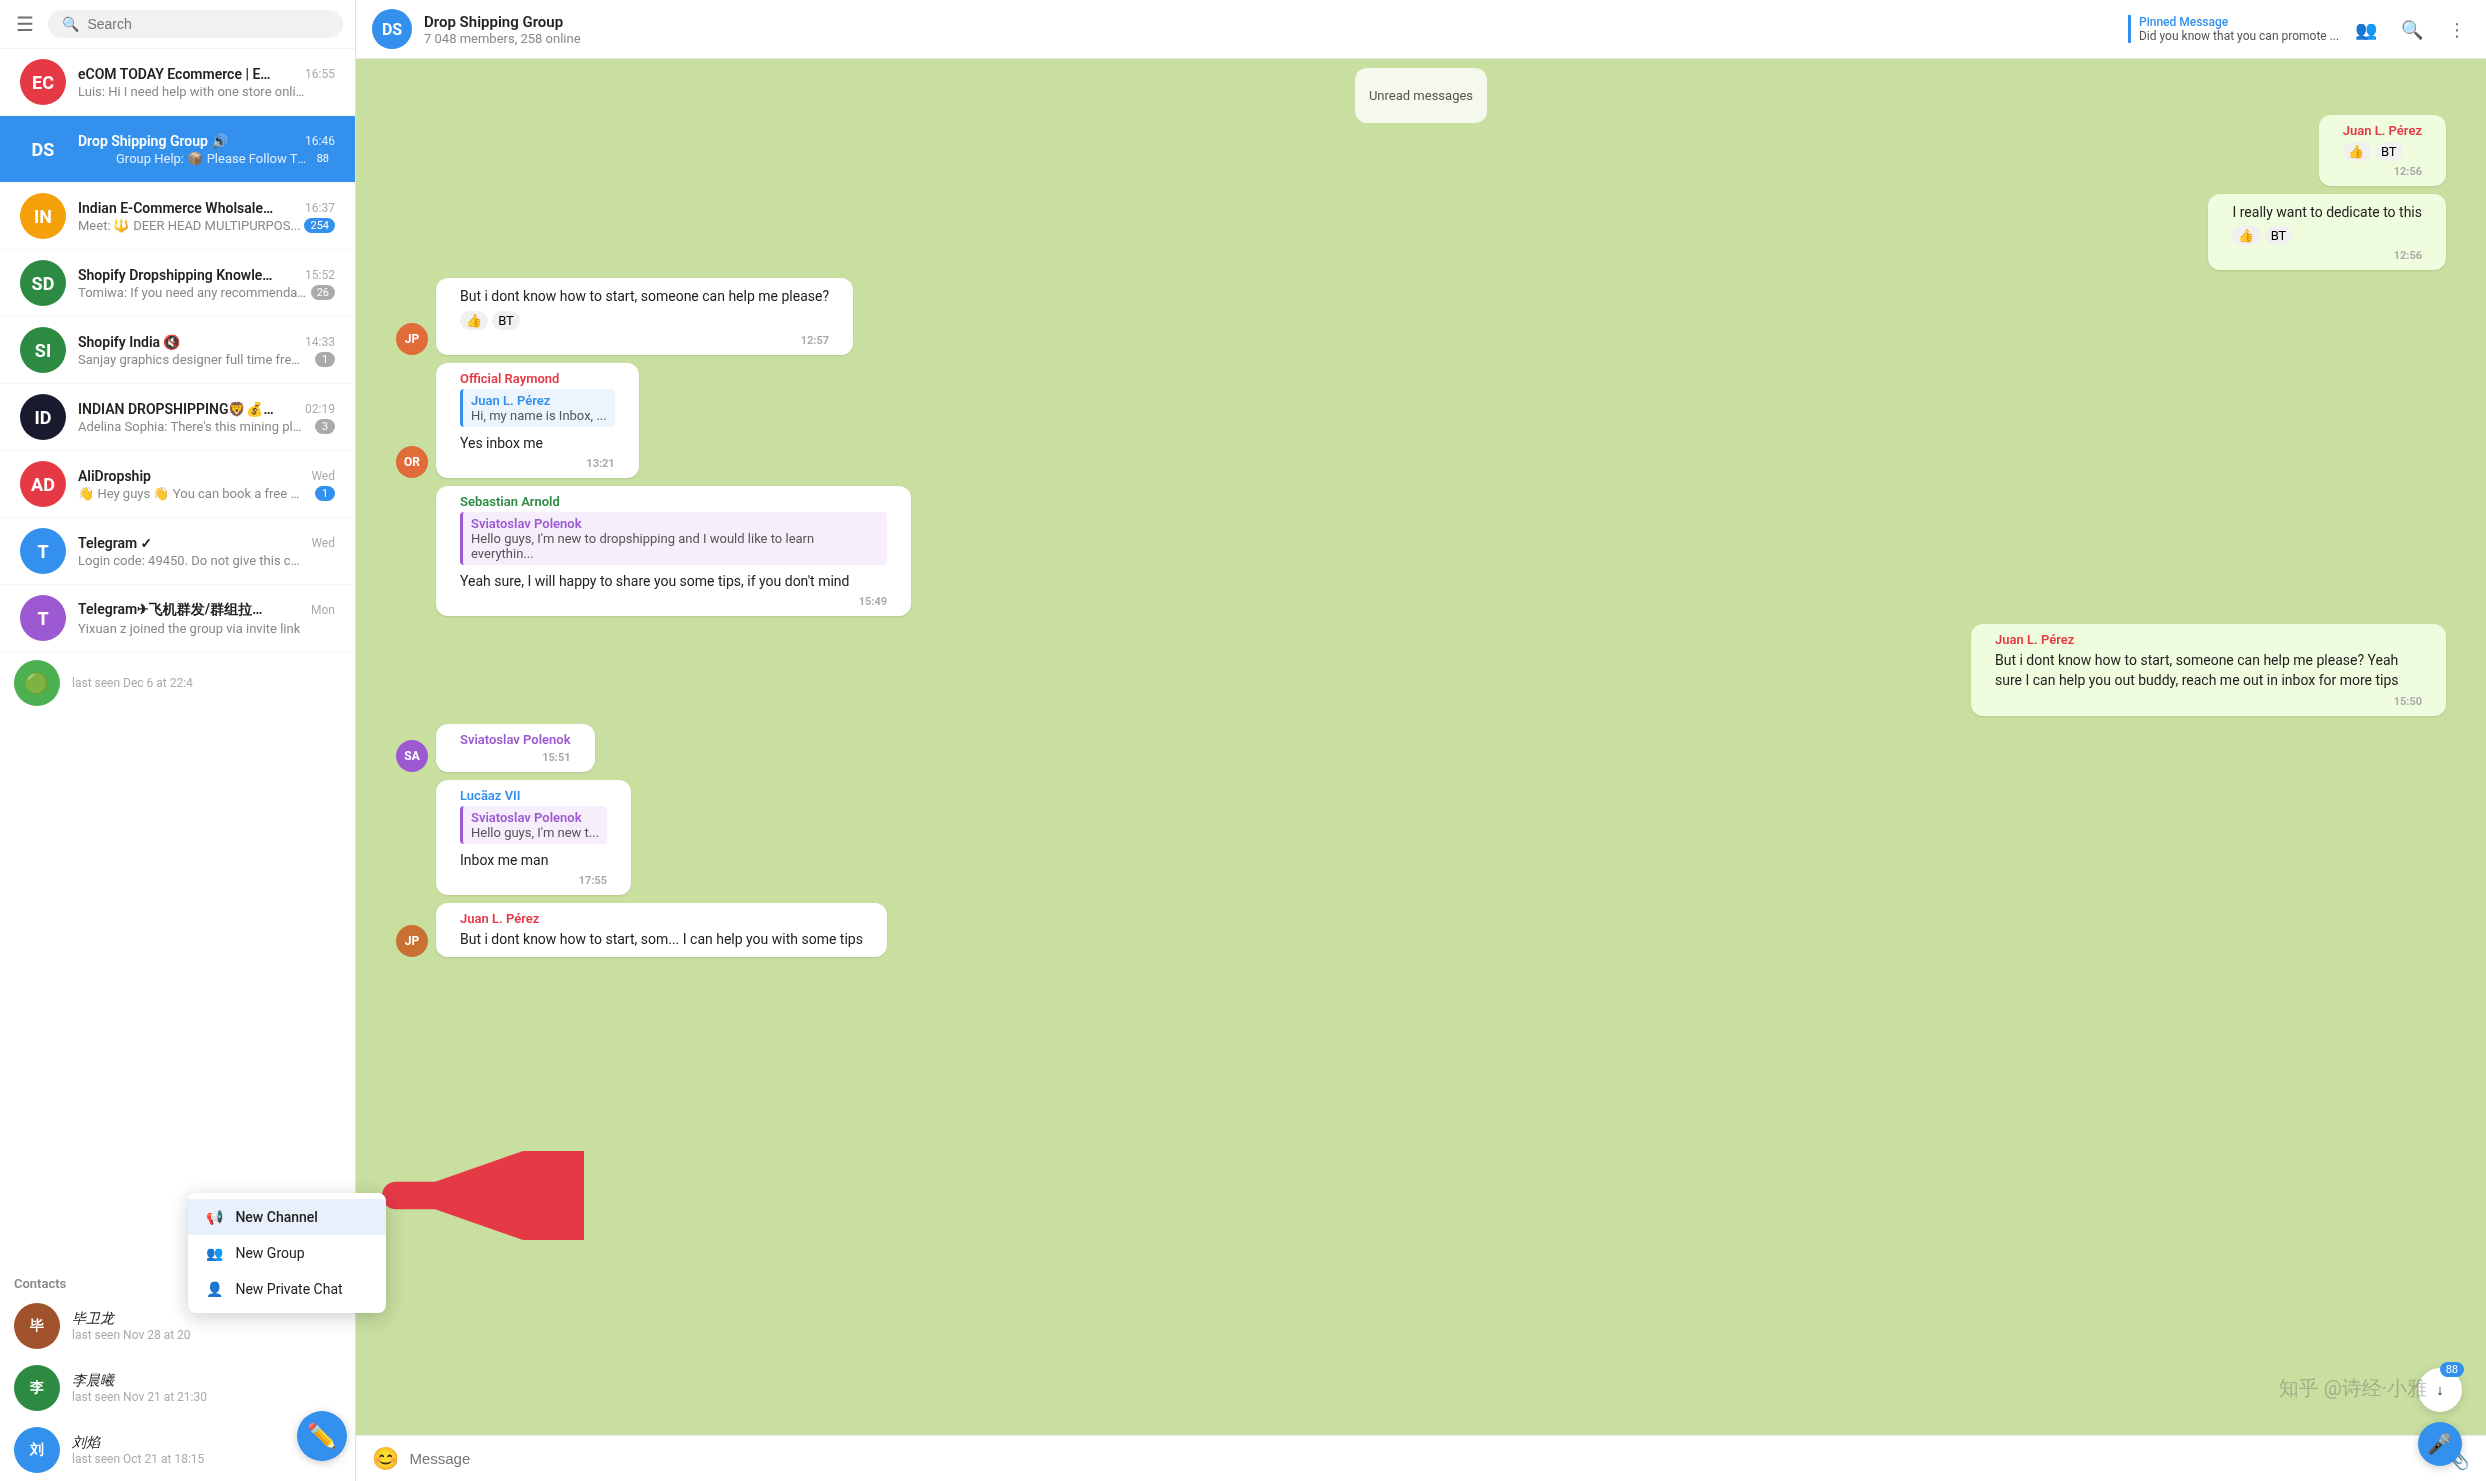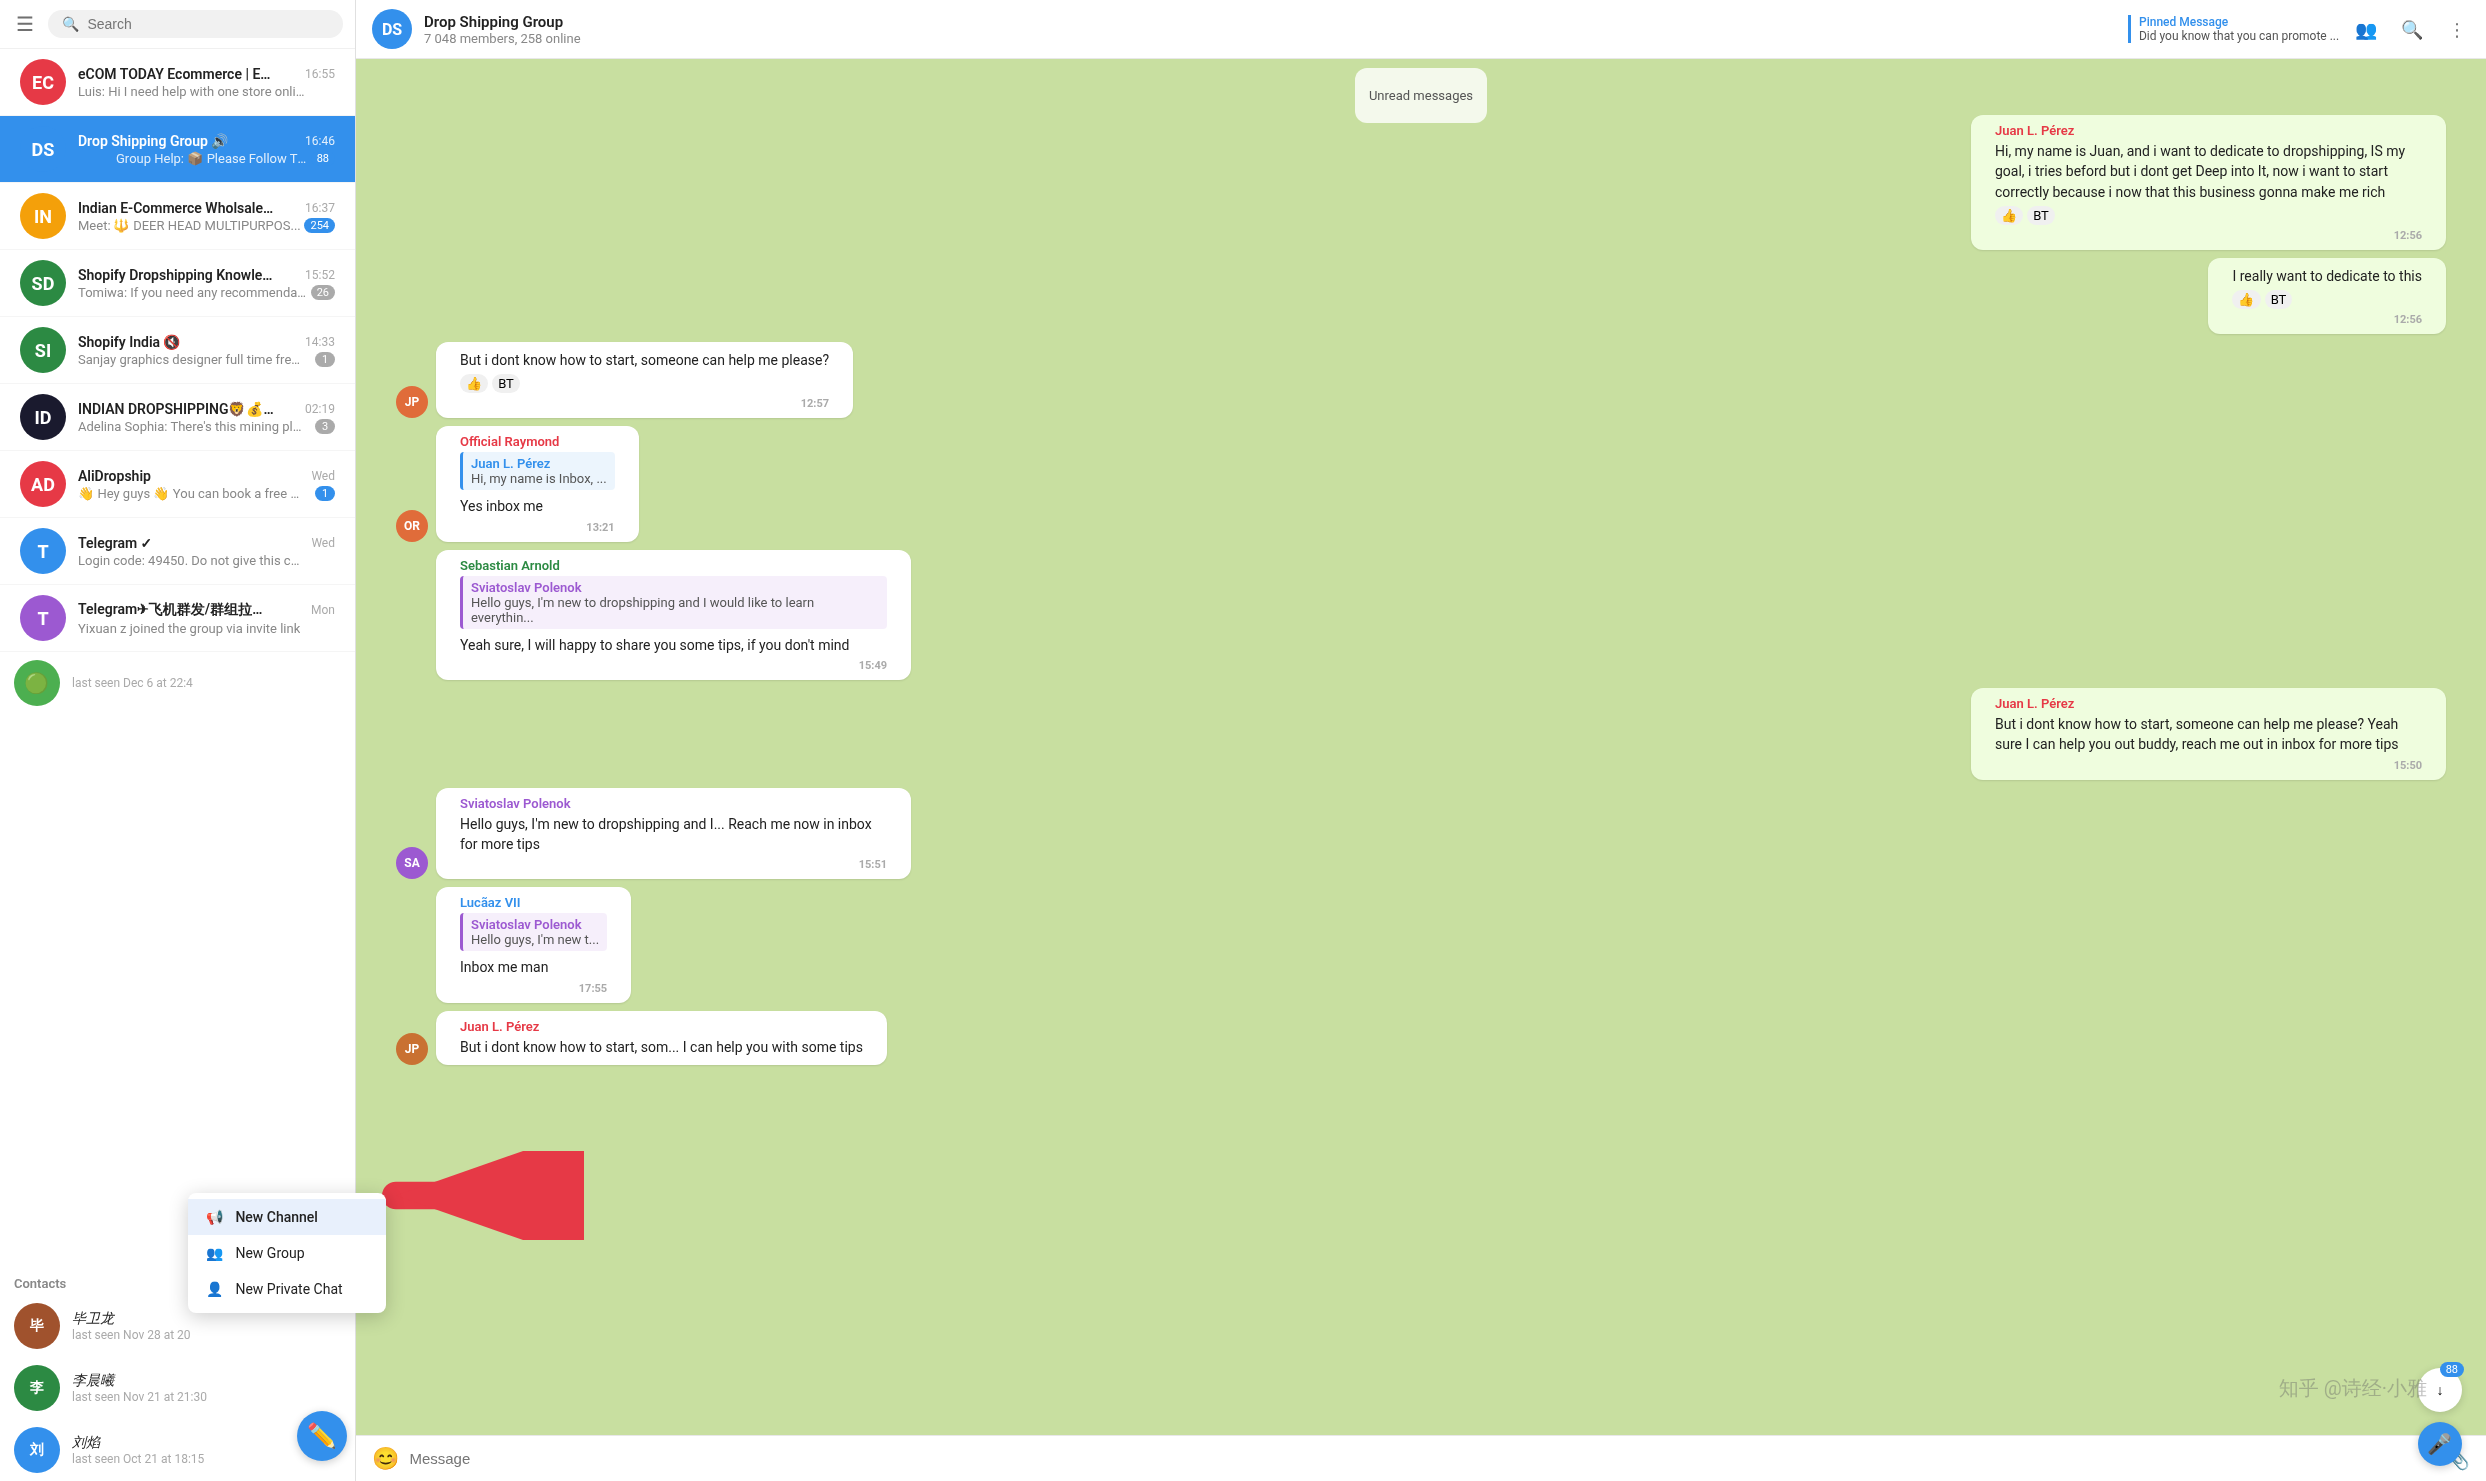--- a/index.html
+++ b/index.html
@@ -307,21 +307,20 @@
 
   <div class="chat-messages" id="chat-messages">
     <div class="unread-divider">
       <span>Unread messages</span>
     </div>
 
     <div id="messages-container">
         <div class="message-row right">
           <div class="message-bubble right-bubble">
             <div class="message-sender" style="color: rgb(230, 57, 70);">Juan L. Pérez</div>
-            <div class="message-text">Hi, my name is Juan, and i want to dedicate to dropshipping, IS my goal, i tries beford but i dont get Deep into It, now i want to start correctly because i now that this business gonna make me rich</div>
             <div class="message-reactions">
               <span class="reaction">👍</span>
               <span class="reaction">BT</span>
             </div>
             <div class="message-footer">
               <span class="message-time">12:56</span>
             </div>
           </div>
         </div>
         <div class="message-row right">
@@ -384,22 +383,20 @@
 Yeah sure I can help you out buddy, reach me out in inbox for more tips</div>
             <div class="message-footer">
               <span class="message-time">15:50</span>
             </div>
           </div>
         </div>
         <div class="message-row left">
           <div class="message-avatar" style="background: rgb(156, 89, 209);">SA</div>
           <div class="message-bubble">
             <div class="message-sender" style="color: rgb(156, 89, 209);">Sviatoslav Polenok</div>
-            <div class="message-text">Hello guys, I'm new to dropshipping and I...
-Reach me now in inbox for more tips</div>
             <div class="message-footer">
               <span class="message-time">15:51</span>
             </div>
           </div>
         </div>
         <div class="message-row left">
           <div style="width: 32px; flex-shrink: 0;"></div>
           <div class="message-bubble">
             <div class="message-sender" style="color: rgb(51, 144, 236);">Lucãaz VII</div>
             <div class="replied-message" style="border-color: rgb(156, 89, 209); background-color: rgba(156, 89, 209, 0.094);">

